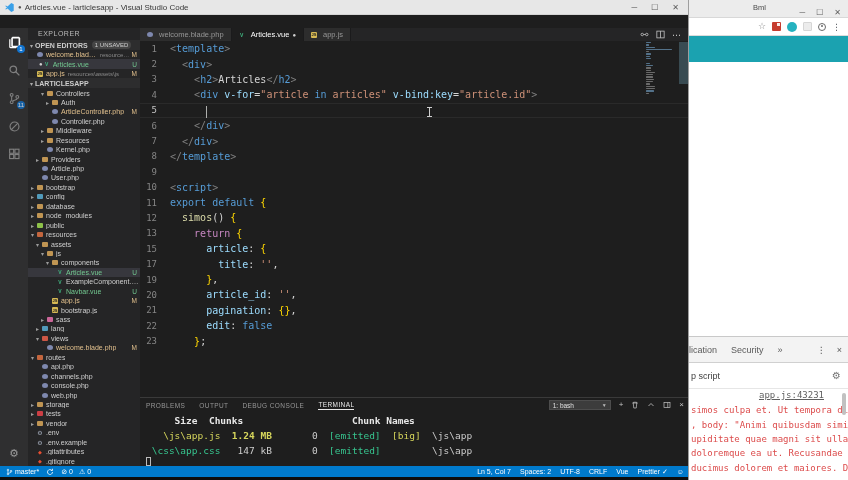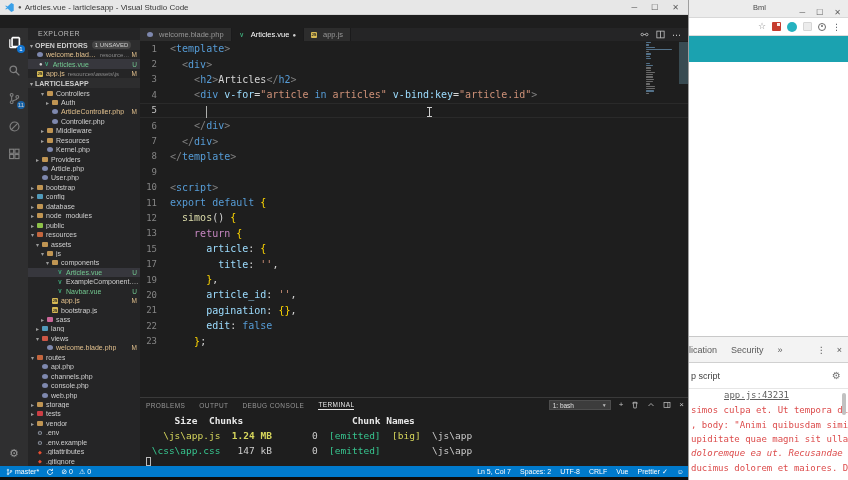--- a/index.html
+++ b/index.html
@@ -110,21 +110,21 @@
   .b-content{height:274px;background:#ffffff;}
 
   .devtools{position:absolute;left:0;top:336px;width:100%;height:144px;background:#fff;border-top:1px solid #c9c9c9;}
   .dt-tabs{height:26px;background:#f3f3f3;border-bottom:1px solid #d0d0d0;display:flex;align-items:center;font-size:9px;color:#5a5a5a;position:relative;}
   .dt-tab{margin-right:14px;}
   .dt-more{color:#5a5a5a;margin-right:10px;}
   .dt-right{position:absolute;right:6px;display:flex;gap:11px;align-items:center;color:#5a5a5a;}
   .dt-filter{height:26px;background:#fff;border-bottom:1px solid #e6e6e6;display:flex;align-items:center;font-size:9px;color:#404040;padding-left:2px;position:relative;}
   .dt-gear{position:absolute;right:7px;color:#757575;font-size:10px;}
   .dt-console{height:92px;font-family:"DejaVu Sans Mono",monospace;font-size:9px;overflow:hidden;position:relative;padding-top:1px;}
-  .dt-linkline{height:13px;text-align:center;padding-right:24px;}
+  .dt-linkline{height:13px;text-align:right;padding-right:24px;}
   .dt-link{color:#5f5f5f;text-decoration:underline;}
   .dt-err{height:14.4px;white-space:pre;padding-left:2px;display:flex;align-items:center;}
   .dt-scroll{position:absolute;right:2px;top:56px;width:4px;height:22px;background:#c1c1c1;border-radius:2px;}
 </style>
 </head>
 <body>
 
 <div class="screen">
 
   <div class="vscode">
@@ -660,19 +660,19 @@
       </div>
       <div class="dt-filter">
         <span>p script</span>
         <span class="dt-gear">⚙</span>
       </div>
       <div class="dt-console" id="dt-console">
         <div class="dt-linkline"><span class="dt-link">app.js:43231</span></div>
       <div class="dt-err" style="color: rgb(220, 75, 75);">simos culpa et. Ut tempora di</div>
           <div class="dt-err" style="color: rgb(220, 75, 75);">, body: "Animi quibusdam simi</div>
           <div class="dt-err" style="color: rgb(220, 75, 75);">upiditate quae magni sit ulla</div>
-          <div class="dt-err" style="color: rgb(220, 75, 75); font-style: italic;">doloremque ea ut. Recusandae </div>
+          <div class="dt-err" style="color: rgb(220, 75, 75);">doloremque ea ut. Recusandae </div>
           <div class="dt-err" style="color: rgb(220, 75, 75);">ducimus dolorem et maiores. D</div>
         </div>
       <div class="dt-scroll"></div>
     </div>
   </div>
 </div>
 
 </body></html>

